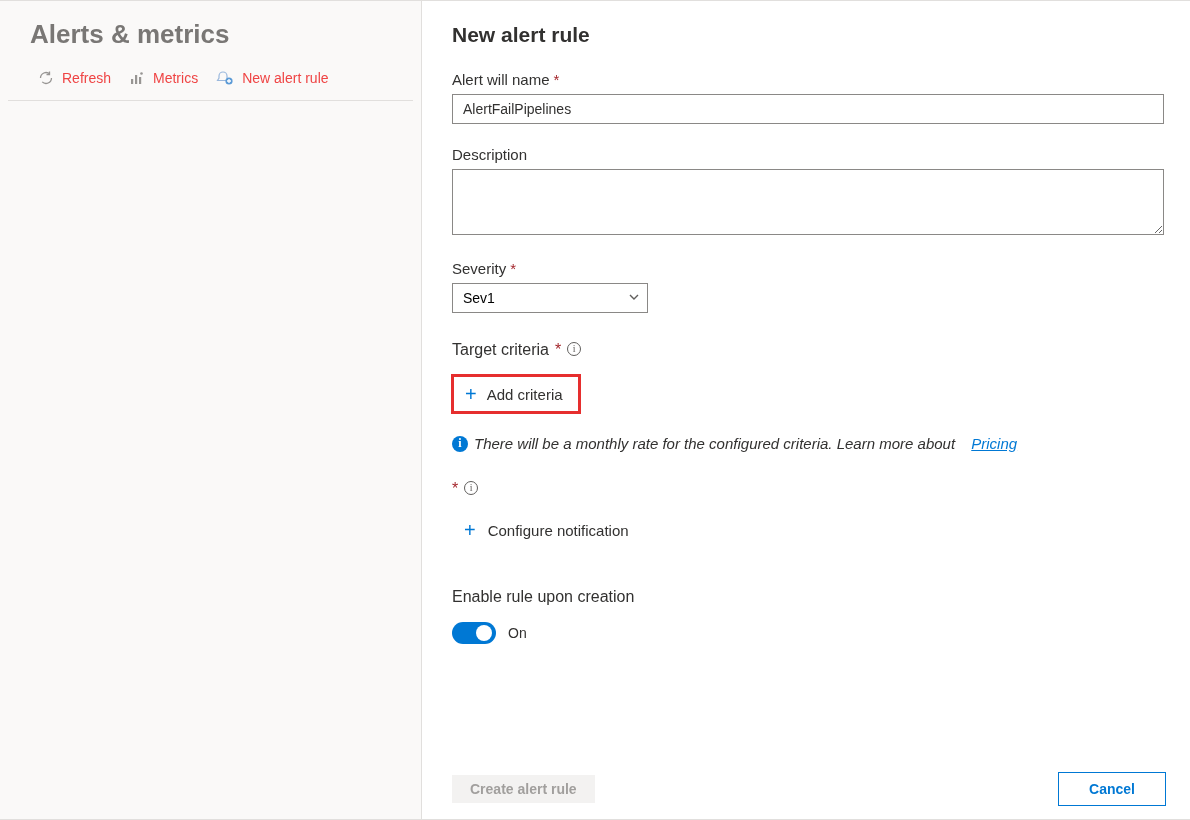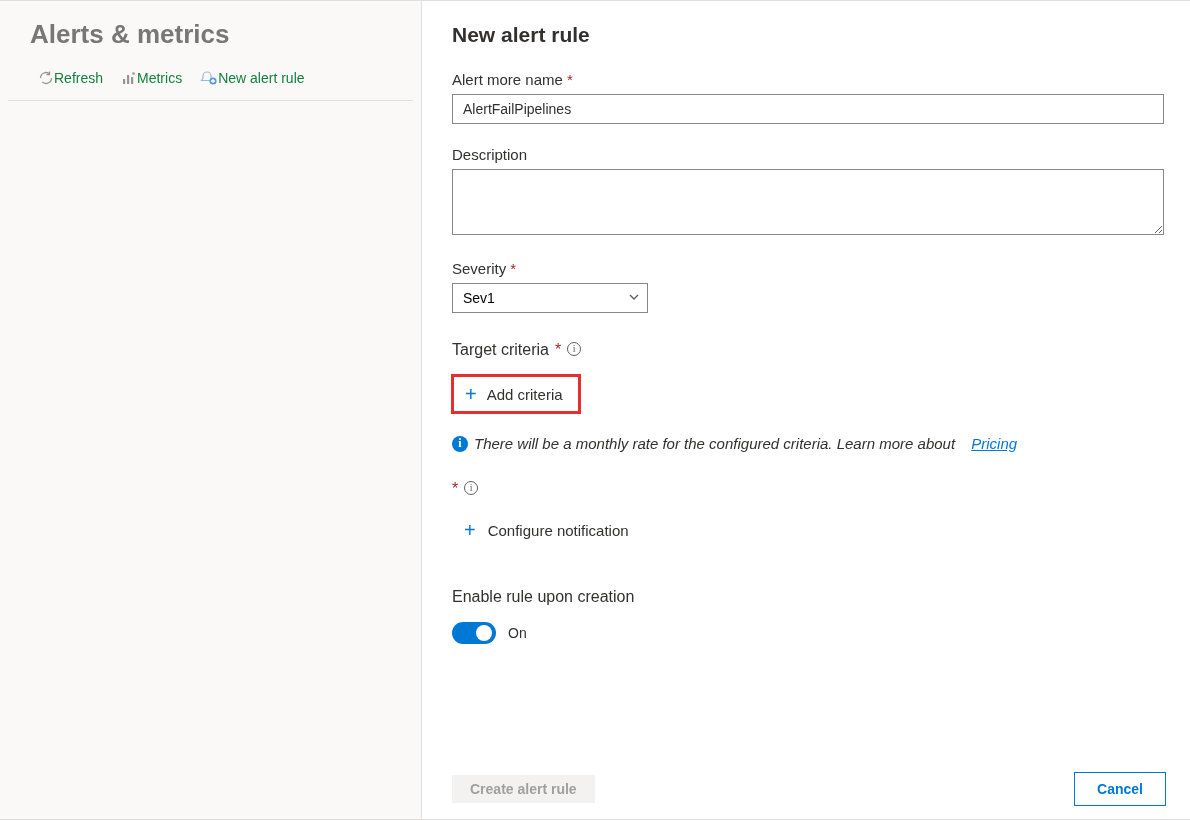--- a/index.html
+++ b/index.html
@@ -35,21 +35,22 @@
     display: flex;
     align-items: center;
     gap: 18px;
     padding: 10px 30px 14px 30px;
     border-bottom: 1px solid #e1dfdd;
     margin: 0 8px;
   }
   .tb-item {
     display: flex;
     align-items: center;
-    color: #15803d;
+    gap: 8px;
+    color: #ef4444;
     font-size: 14px;
     cursor: pointer;
   }
   .tb-item svg { display: block; }
 
   
   .right {
     flex: 1;
     padding: 18px 20px 0 30px;
     position: relative;
@@ -231,21 +232,21 @@
     height: 28px;
     padding: 0 18px;
     background: #f3f2f1;
     color: #a19f9d;
     border: none;
     font-size: 14px;
     font-weight: 600;
   }
   .btn-secondary {
     height: 34px;
-    padding: 0 22px;
+    padding: 0 30px;
     background: #fff;
     color: #0078d4;
     border: 1px solid #0078d4;
     font-size: 14px;
     font-weight: 600;
     cursor: pointer;
   }
 </style>
 </head>
 <body>
@@ -294,21 +295,21 @@
   </aside>
 
   <section class="right">
     <div class="form-scroll">
 
       <h1 class="page-title">New alert rule</h1>
 
       
       <div class="field">
         <div class="field-label">
-          <span>Alert more name</span>
+          <span>Alert will name</span>
           <span class="req">*</span>
         </div>
         <input class="text-input" type="text" value="AlertFailPipelines" style="">
       </div>
 
       
       <div class="field">
         <div class="field-label">
           <span>Description</span>
         </div>

